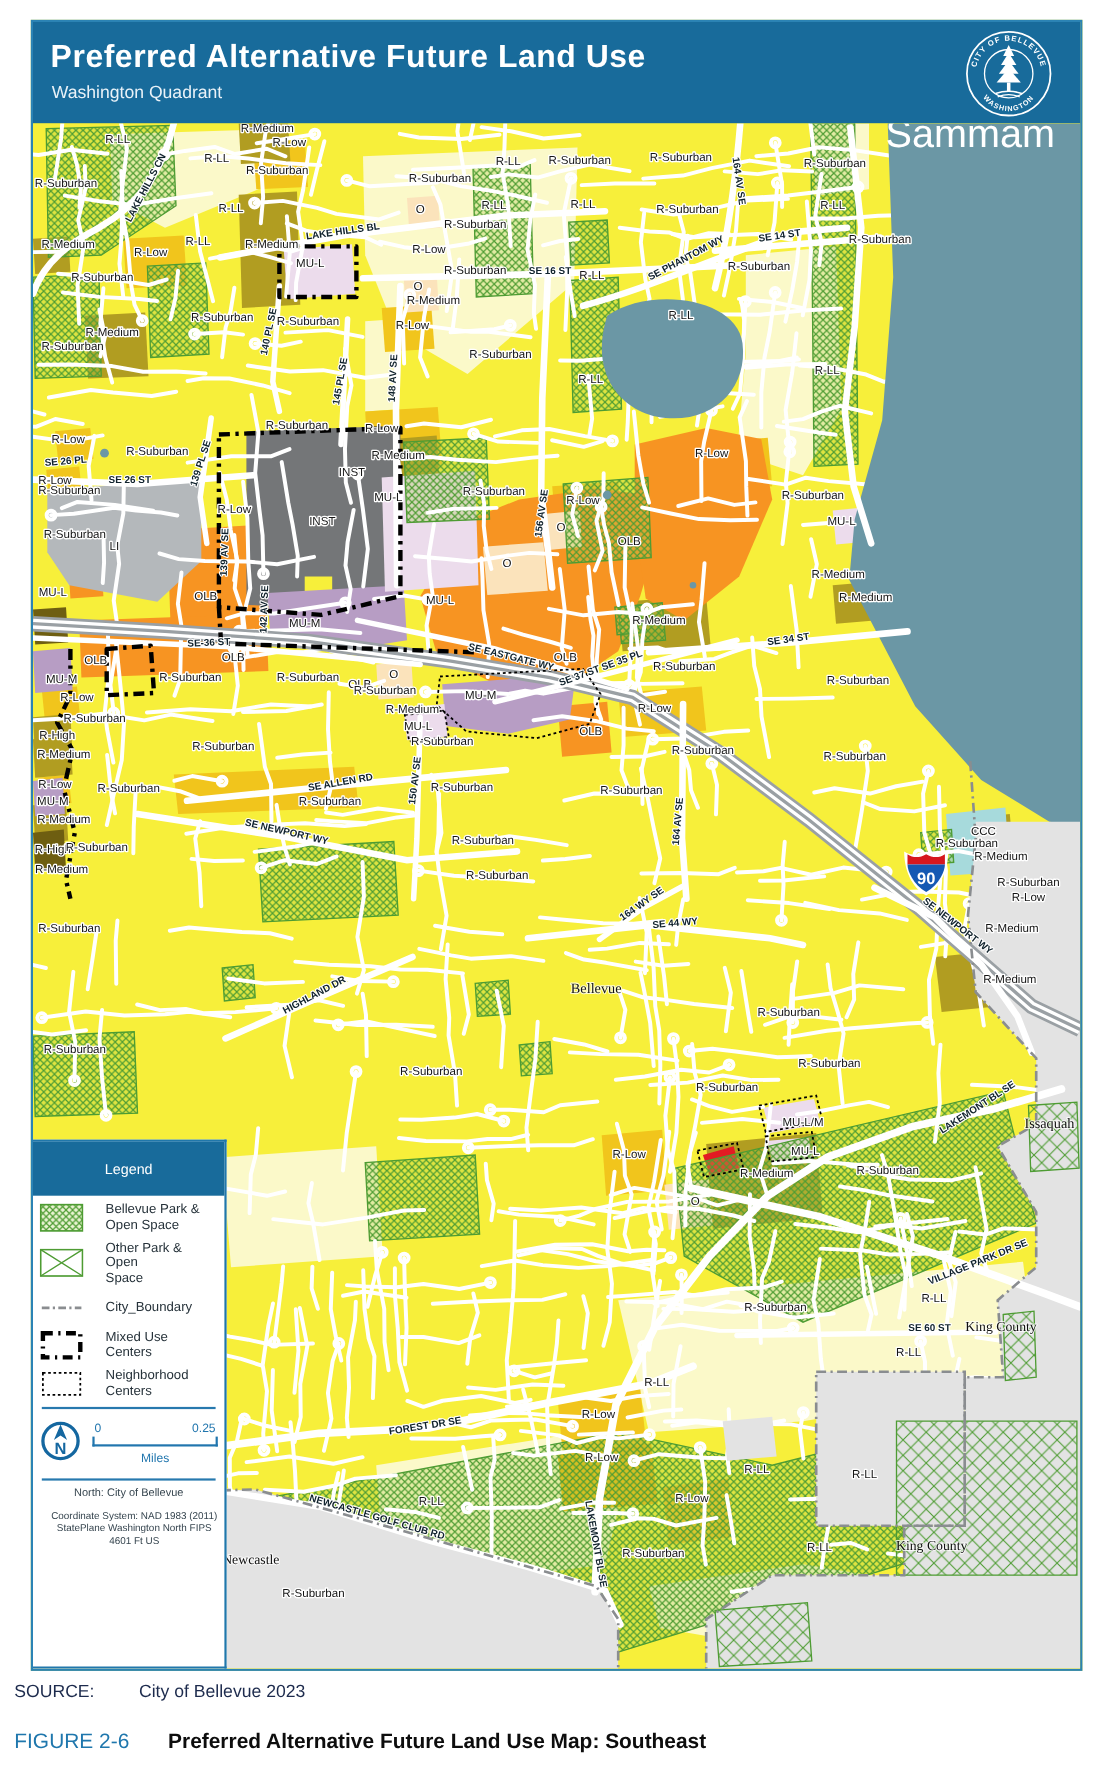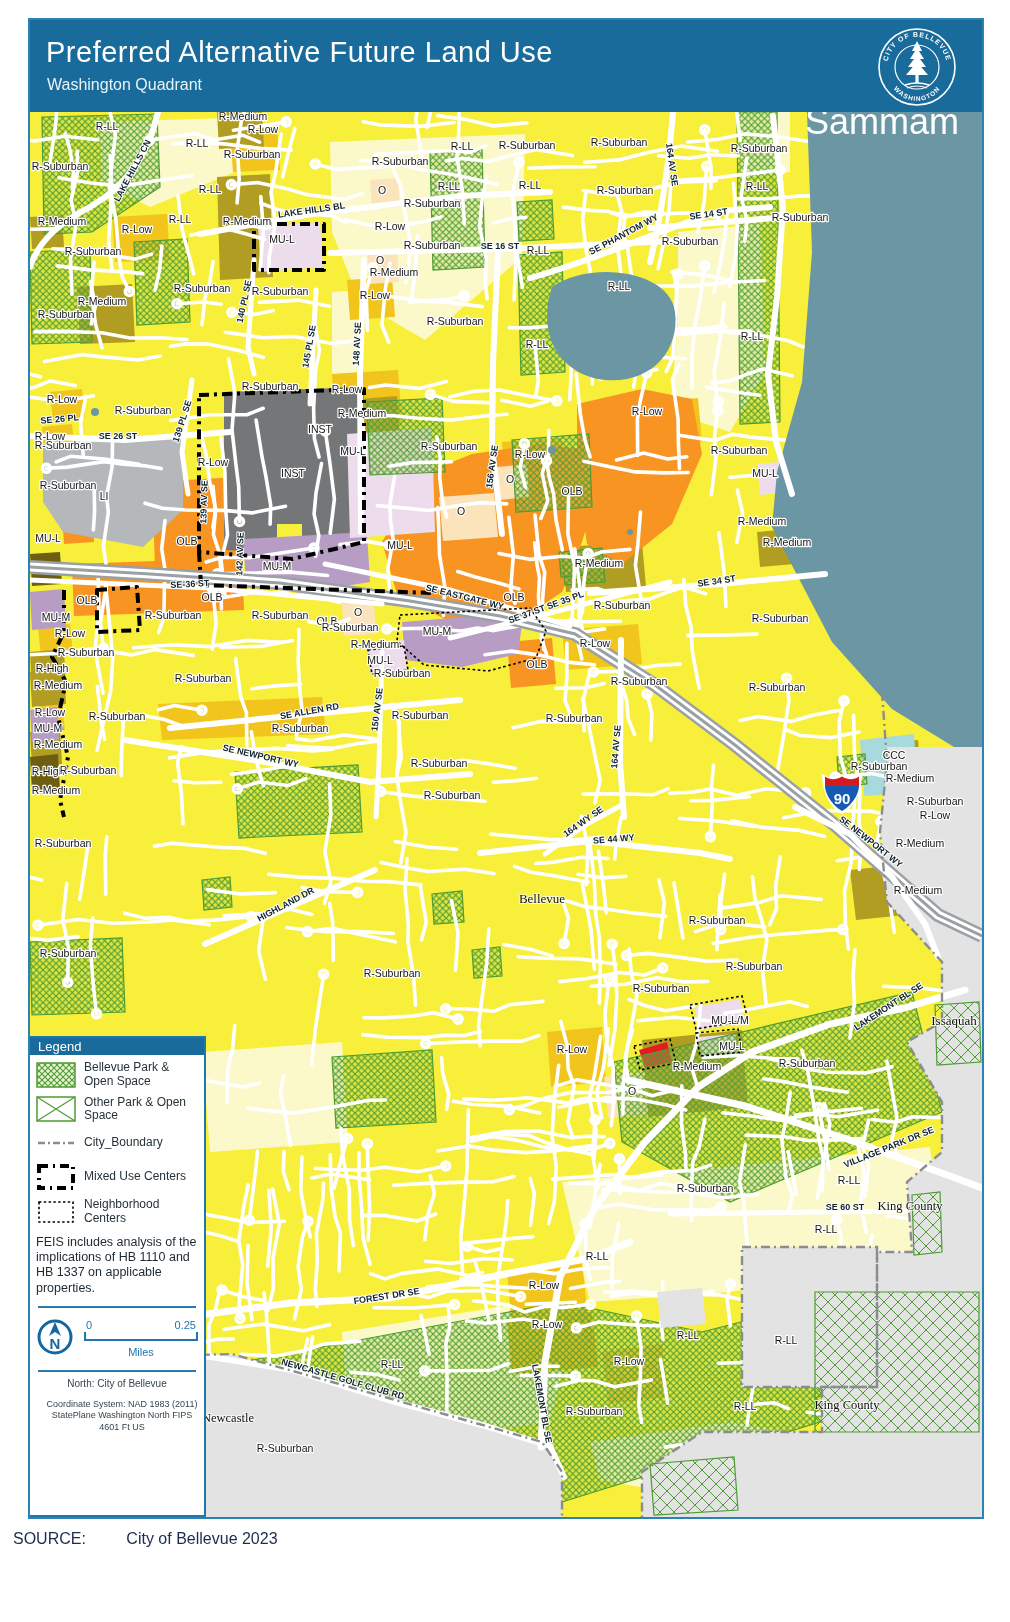--- a/index.html
+++ b/index.html
@@ -1,34 +1,34 @@
 <!DOCTYPE html>
 <html><head>
 <meta charset="utf-8">
 <style>
   html,body{margin:0;padding:0;background:#ffffff;font-family:"Liberation Sans",sans-serif;}
   .page{position:relative;width:1010px;height:1622px;background:#fff;overflow:hidden;}
   .map-frame{position:absolute;left:28px;top:18px;width:952px;height:1497px;border:2px solid #2b83b4;box-sizing:content-box;background:#f7ef3a;}
   .map-header{position:absolute;left:0;top:0;width:952px;height:92px;background:#186b9b;z-index:5;}
-  .map-title{position:absolute;left:16px;top:16px;color:#ffffff;font-size:29px;font-weight:400;letter-spacing:.5px;}
+  .map-title{position:absolute;left:16px;top:16px;color:#ffffff;font-size:29px;font-weight:700;letter-spacing:.5px;}
   .map-subtitle{position:absolute;left:17px;top:56px;color:#e9f2f8;font-size:16px;font-weight:400;}
   .logo{position:absolute;right:24px;top:6px;}
   .map-area{position:absolute;left:0;top:92px;width:952px;height:1405px;overflow:hidden;}
   svg text{user-select:none;}
   .zl{font-family:"Liberation Sans",sans-serif;font-size:10.5px;fill:#151515;paint-order:stroke;stroke:#ffffff;stroke-width:2.4px;stroke-linejoin:round;text-anchor:middle;}
   .rl{font-family:"Liberation Sans",sans-serif;font-size:9px;font-weight:bold;fill:#10222c;paint-order:stroke;stroke:#ffffff;stroke-width:2px;stroke-linejoin:round;text-anchor:middle;}
   .pl{font-family:"Liberation Serif",serif;fill:#101010;paint-order:stroke;stroke:rgba(255,255,255,.75);stroke-width:2px;stroke-linejoin:round;text-anchor:middle;}
   .lakelbl{font-family:"Liberation Sans",sans-serif;fill:#ffffff;text-anchor:middle;font-weight:400;}
   
   .legend{position:absolute;left:0px;top:924px;width:176px;height:481px;background:#ffffff;border:2px solid #2077ab;border-left:none;box-sizing:border-box;z-index:6;}
-  .legend-bar{background:#186b9b;color:#fff;font-size:13px;padding:1px 8px;}
+  .legend-bar{background:#186b9b;color:#fff;font-size:13px;padding:17px 8px;text-align:center;}
   .legend-items{padding:6px 6px 0 6px;}
   .legend-item{display:flex;align-items:center;margin-bottom:7px;}
   .legend-item .sw{flex:0 0 44px;display:flex;justify-content:flex-start;}
-  .legend-item .lab{font-size:12px;color:#26323a;line-height:1.15;white-space:pre-line;margin-left:4px;}
+  .legend-item .lab{font-size:12px;color:#26323a;line-height:1.15;white-space:pre-line;margin-left:16px;}
   .feis{font-size:12.5px;color:#1d2933;padding:2px 6px 6px 6px;line-height:1.22;}
   .lhr{border:none;border-top:2px solid #2779ae;margin:4px 8px;}
   .northscale{display:flex;align-items:center;padding:6px 6px;}
   .scalewrap{flex:1;margin-left:10px;}
   .scalelabels{display:flex;justify-content:space-between;color:#2176ae;font-size:11px;padding:0 2px;}
   .scalebar{border-left:2px solid #2176ae;border-right:2px solid #2176ae;border-bottom:2px solid #2176ae;height:7px;margin-top:1px;}
   .scalemiles{text-align:center;color:#2176ae;font-size:11px;margin-top:5px;}
   .lsource{text-align:center;font-size:10px;color:#36454f;margin:6px 4px 2px 4px;}
   .ldisc{text-align:center;font-size:9px;color:#46555f;line-height:1.3;margin:8px 6px 0 6px;}
   .lcoord{text-align:center;font-size:9px;color:#36454f;line-height:1.3;margin:10px 6px 0 16px;}
@@ -979,21 +979,20 @@
           <div class="legend-item">
             <span class="sw">
               <svg width="40" height="26">
                   <rect x="3" y="3" width="34" height="20" fill="none" stroke="#000000" stroke-width="1.6" stroke-dasharray="2.4 2.4"></rect>
                 </svg>
             </span>
             <span class="lab">Neighborhood
 Centers</span>
           </div>
         </div>
-        <div class="feis">FEIS includes analysis of the implications of HB 1110 and HB 1337 on applicable properties.</div>
         <hr class="lhr">
         <div class="northscale">
           <span>
             <svg width="38" height="38" viewBox="0 0 38 38">
               <circle cx="19" cy="19" r="16" fill="none" stroke="#1467a0" stroke-width="3"></circle>
               <text x="19" y="31" text-anchor="middle" font-size="15" font-weight="bold" fill="#1467a0" font-family="Liberation Sans, sans-serif">N</text>
               <polygon points="19,4 25,18 19,14 13,18" fill="#1467a0"></polygon>
             </svg>
           </span>
           <span class="scalewrap">
@@ -1009,13 +1008,17 @@
         <div class="lsource">North: City of Bellevue</div>
         <div class="lcoord">Coordinate System: NAD 1983 (2011) StatePlane Washington North FIPS 4601 Ft US</div>
       </div>
     </div>
   </div>
 
   <div class="src-row">
     <span class="lab">SOURCE:</span>
     <span>City of Bellevue 2023</span>
   </div>
+  <div class="fig-row">
+    <span class="fig-label">FIGURE 2-6</span>
+    <span class="fig-title">Preferred Alternative Future Land Use Map: Southeast</span>
+  </div>
 </div>
 
 </body></html>

